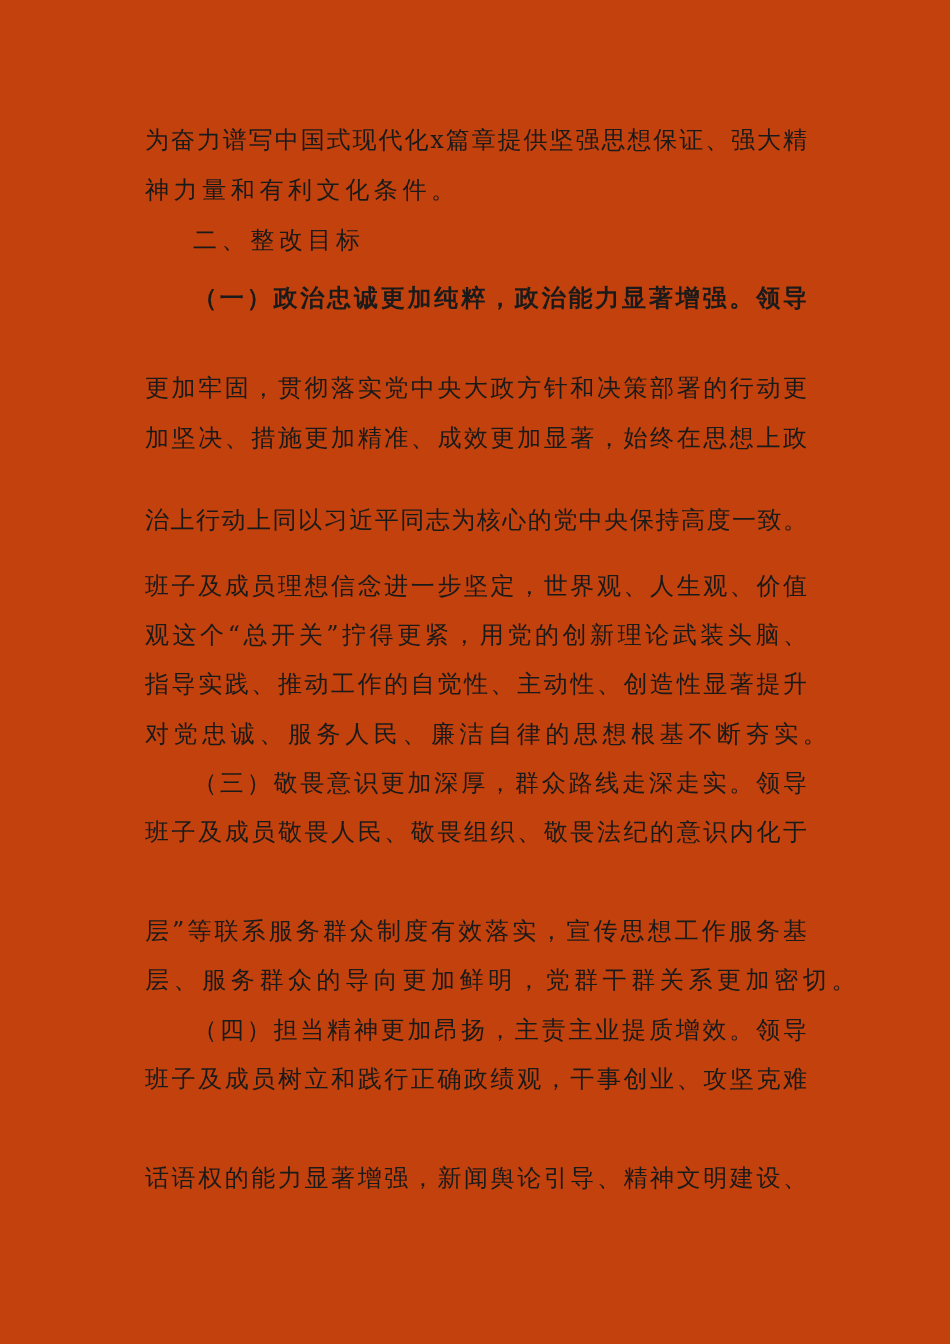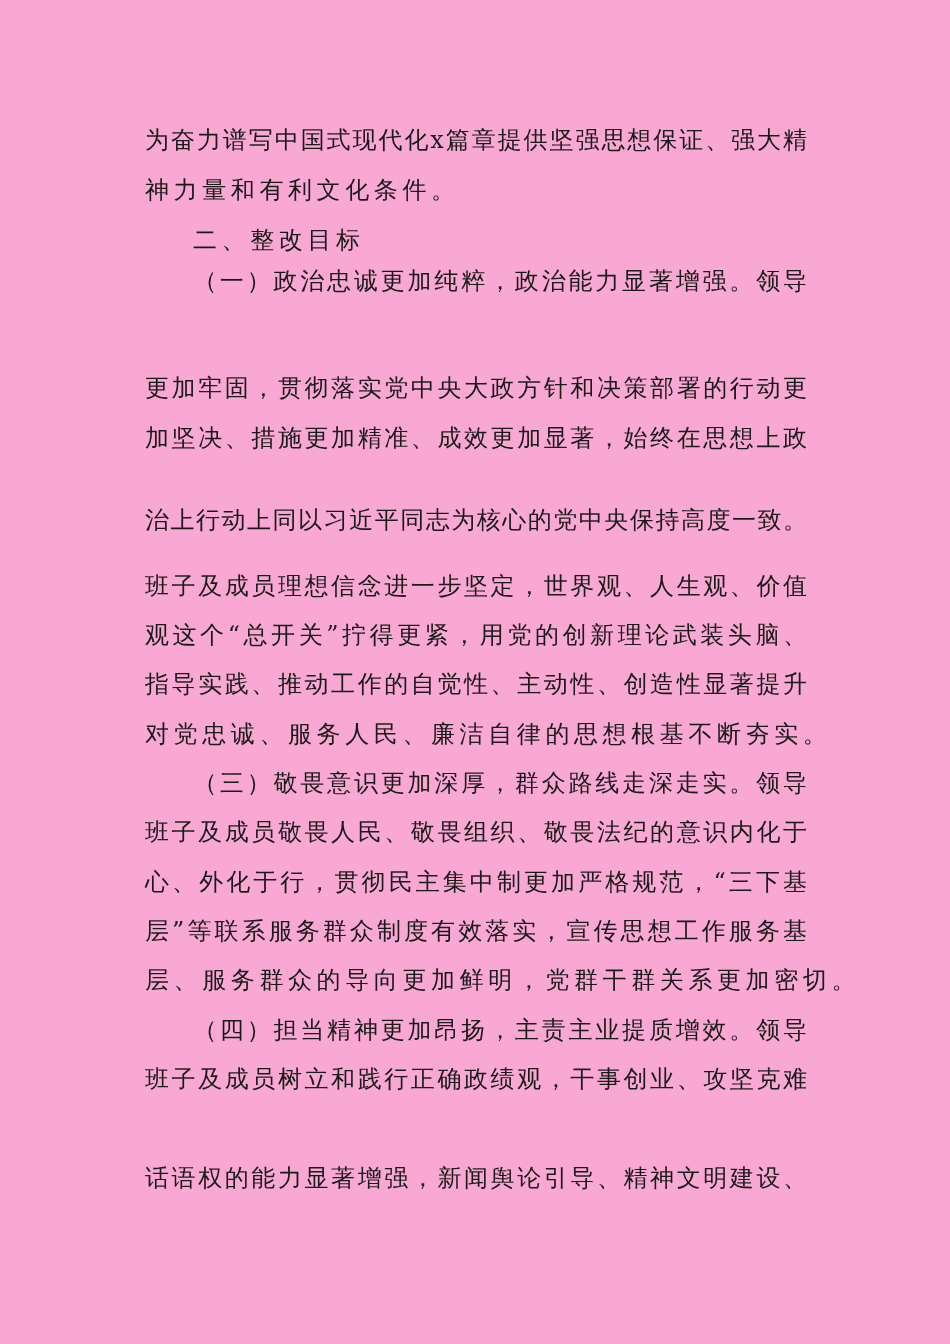--- a/index.html
+++ b/index.html
@@ -14,21 +14,21 @@
       overflow: hidden;
       font-family: "DejaVu Serif", "Liberation Serif", serif;
       color: #1a1a1a;
     }
     .page {
       position: absolute;
       left: 0;
       top: 0;
       width: 950px;
       height: 1344px;
-      background: #f9a8d4;
+      background: #c2410c;
     }
     .line {
       position: absolute;
       left: 145px;
       width: 662px;
       height: 36px;
       font-size: 24px;
       line-height: 36px;
       white-space: nowrap;
       text-align: justify;
@@ -49,29 +49,28 @@
       letter-spacing: 4.6px;
     }
   </style>
 </head>
 <body>
 
 <div class="page">
   <div class="line" style="top: 122px;">为奋力谱写中国式现代化x篇章提供坚强思想保证、强大精</div>
   <div class="line last" style="top: 172px;">神力量和有利文化条件。</div>
   <div class="line heading" style="top: 222px;">二、整改目标</div>
-  <div class="line indent" style="top: 263px;">（一）政治忠诚更加纯粹，政治能力显著增强。领导</div>
+  <div class="line indent" style="top: 280px; font-weight: bold;">（一）政治忠诚更加纯粹，政治能力显著增强。领导</div>
   <div class="line" style="top: 370px;">更加牢固，贯彻落实党中央大政方针和决策部署的行动更</div>
   <div class="line" style="top: 420px;">加坚决、措施更加精准、成效更加显著，始终在思想上政</div>
   <div class="line" style="top: 469px; margin-top: 33px;">治上行动上同以习近平同志为核心的党中央保持高度一致。</div>
   <div class="line" style="top: 568px;">班子及成员理想信念进一步坚定，世界观、人生观、价值</div>
   <div class="line" style="top: 617px;">观这个“总开关”拧得更紧，用党的创新理论武装头脑、</div>
   <div class="line" style="top: 666px;">指导实践、推动工作的自觉性、主动性、创造性显著提升</div>
   <div class="line last" style="top: 716px;">对党忠诚、服务人民、廉洁自律的思想根基不断夯实。</div>
   <div class="line indent" style="top: 765px;">（三）敬畏意识更加深厚，群众路线走深走实。领导</div>
   <div class="line" style="top: 814px;">班子及成员敬畏人民、敬畏组织、敬畏法纪的意识内化于</div>
-  <div class="line" style="top: 864px;">心、外化于行，贯彻民主集中制更加严格规范，“三下基</div>
   <div class="line" style="top: 913px;">层”等联系服务群众制度有效落实，宣传思想工作服务基</div>
   <div class="line last" style="top: 962px;">层、服务群众的导向更加鲜明，党群干群关系更加密切。</div>
   <div class="line" style="top: 1061px;">班子及成员树立和践行正确政绩观，干事创业、攻坚克难</div>
   <div class="line indent" style="top: 1012px;">（四）担当精神更加昂扬，主责主业提质增效。领导</div>
   <div class="line" style="top: 1160px;">话语权的能力显著增强，新闻舆论引导、精神文明建设、</div>
 </div>
 
 </body></html>

